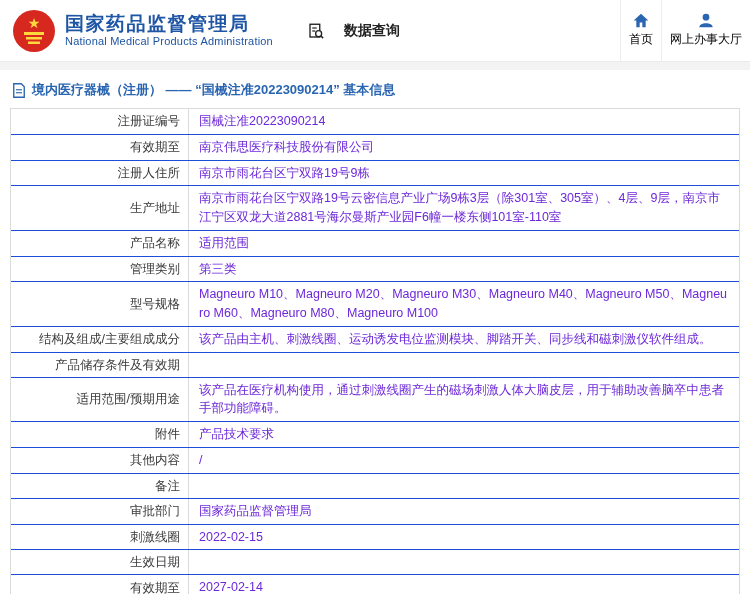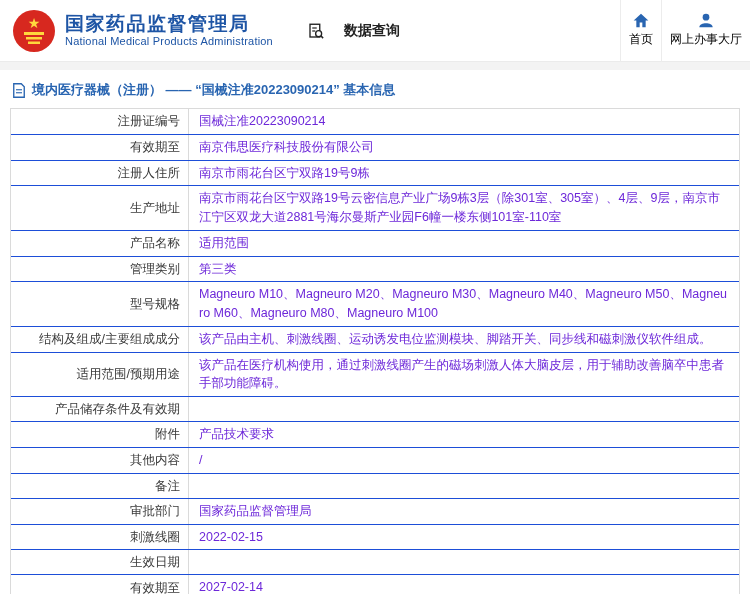--- a/index.html
+++ b/index.html
@@ -201,30 +201,30 @@
     <div class="tlabel">型号规格</div>
     <div class="tvalue">Magneuro M10、Magneuro M20、Magneuro M30、Magneuro M40、Magneuro M50、Magneuro M60、Magneuro M80、Magneuro M100</div>
   </div>
 
   <div class="trow">
     <div class="tlabel">结构及组成/主要组成成分</div>
     <div class="tvalue">该产品由主机、刺激线圈、运动诱发电位监测模块、脚踏开关、同步线和磁刺激仪软件组成。</div>
   </div>
 
   <div class="trow">
+    <div class="tlabel">产品储存条件及有效期</div>
+    <div class="tvalue"></div>
+  </div>
+
+  <div class="trow">
     <div class="tlabel">适用范围/预期用途</div>
     <div class="tvalue">该产品在医疗机构使用，通过刺激线圈产生的磁场刺激人体大脑皮层，用于辅助改善脑卒中患者手部功能障碍。</div>
   </div>
 
   <div class="trow">
-    <div class="tlabel">产品储存条件及有效期</div>
-    <div class="tvalue"></div>
-  </div>
-
-  <div class="trow">
     <div class="tlabel">附件</div>
     <div class="tvalue">产品技术要求</div>
   </div>
 
   <div class="trow">
     <div class="tlabel">其他内容</div>
     <div class="tvalue">/</div>
   </div>
 
   <div class="trow">

